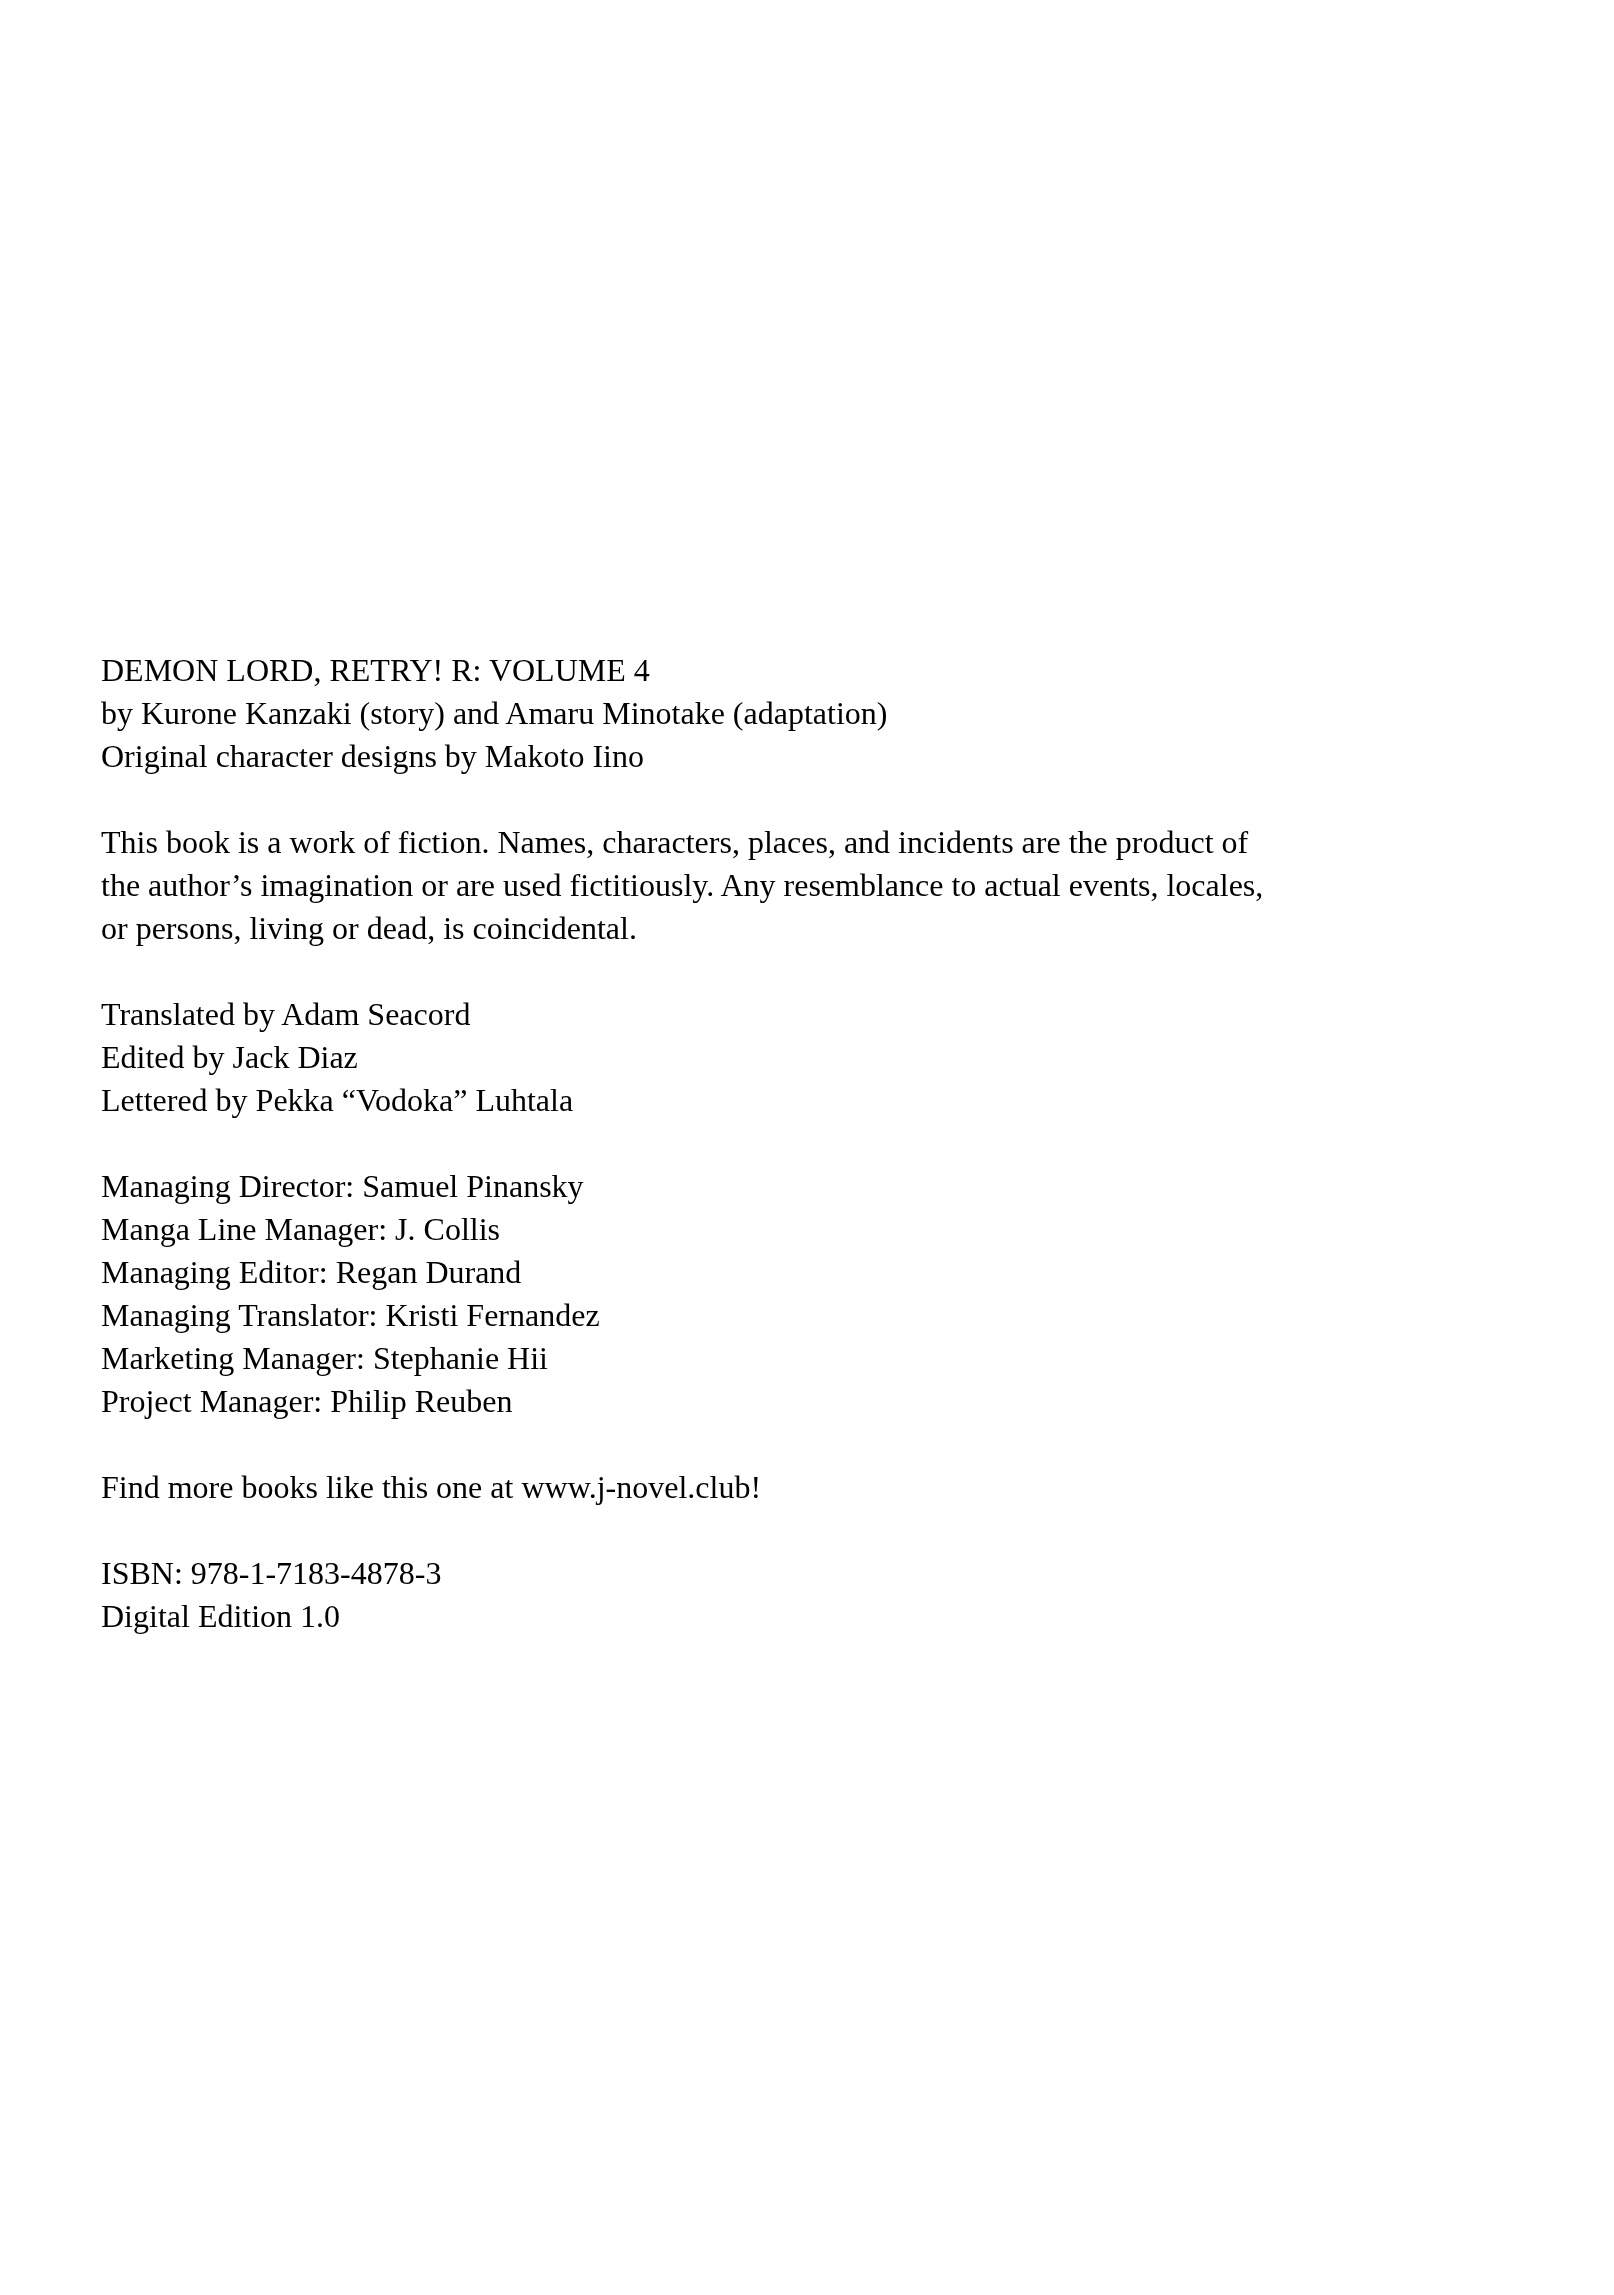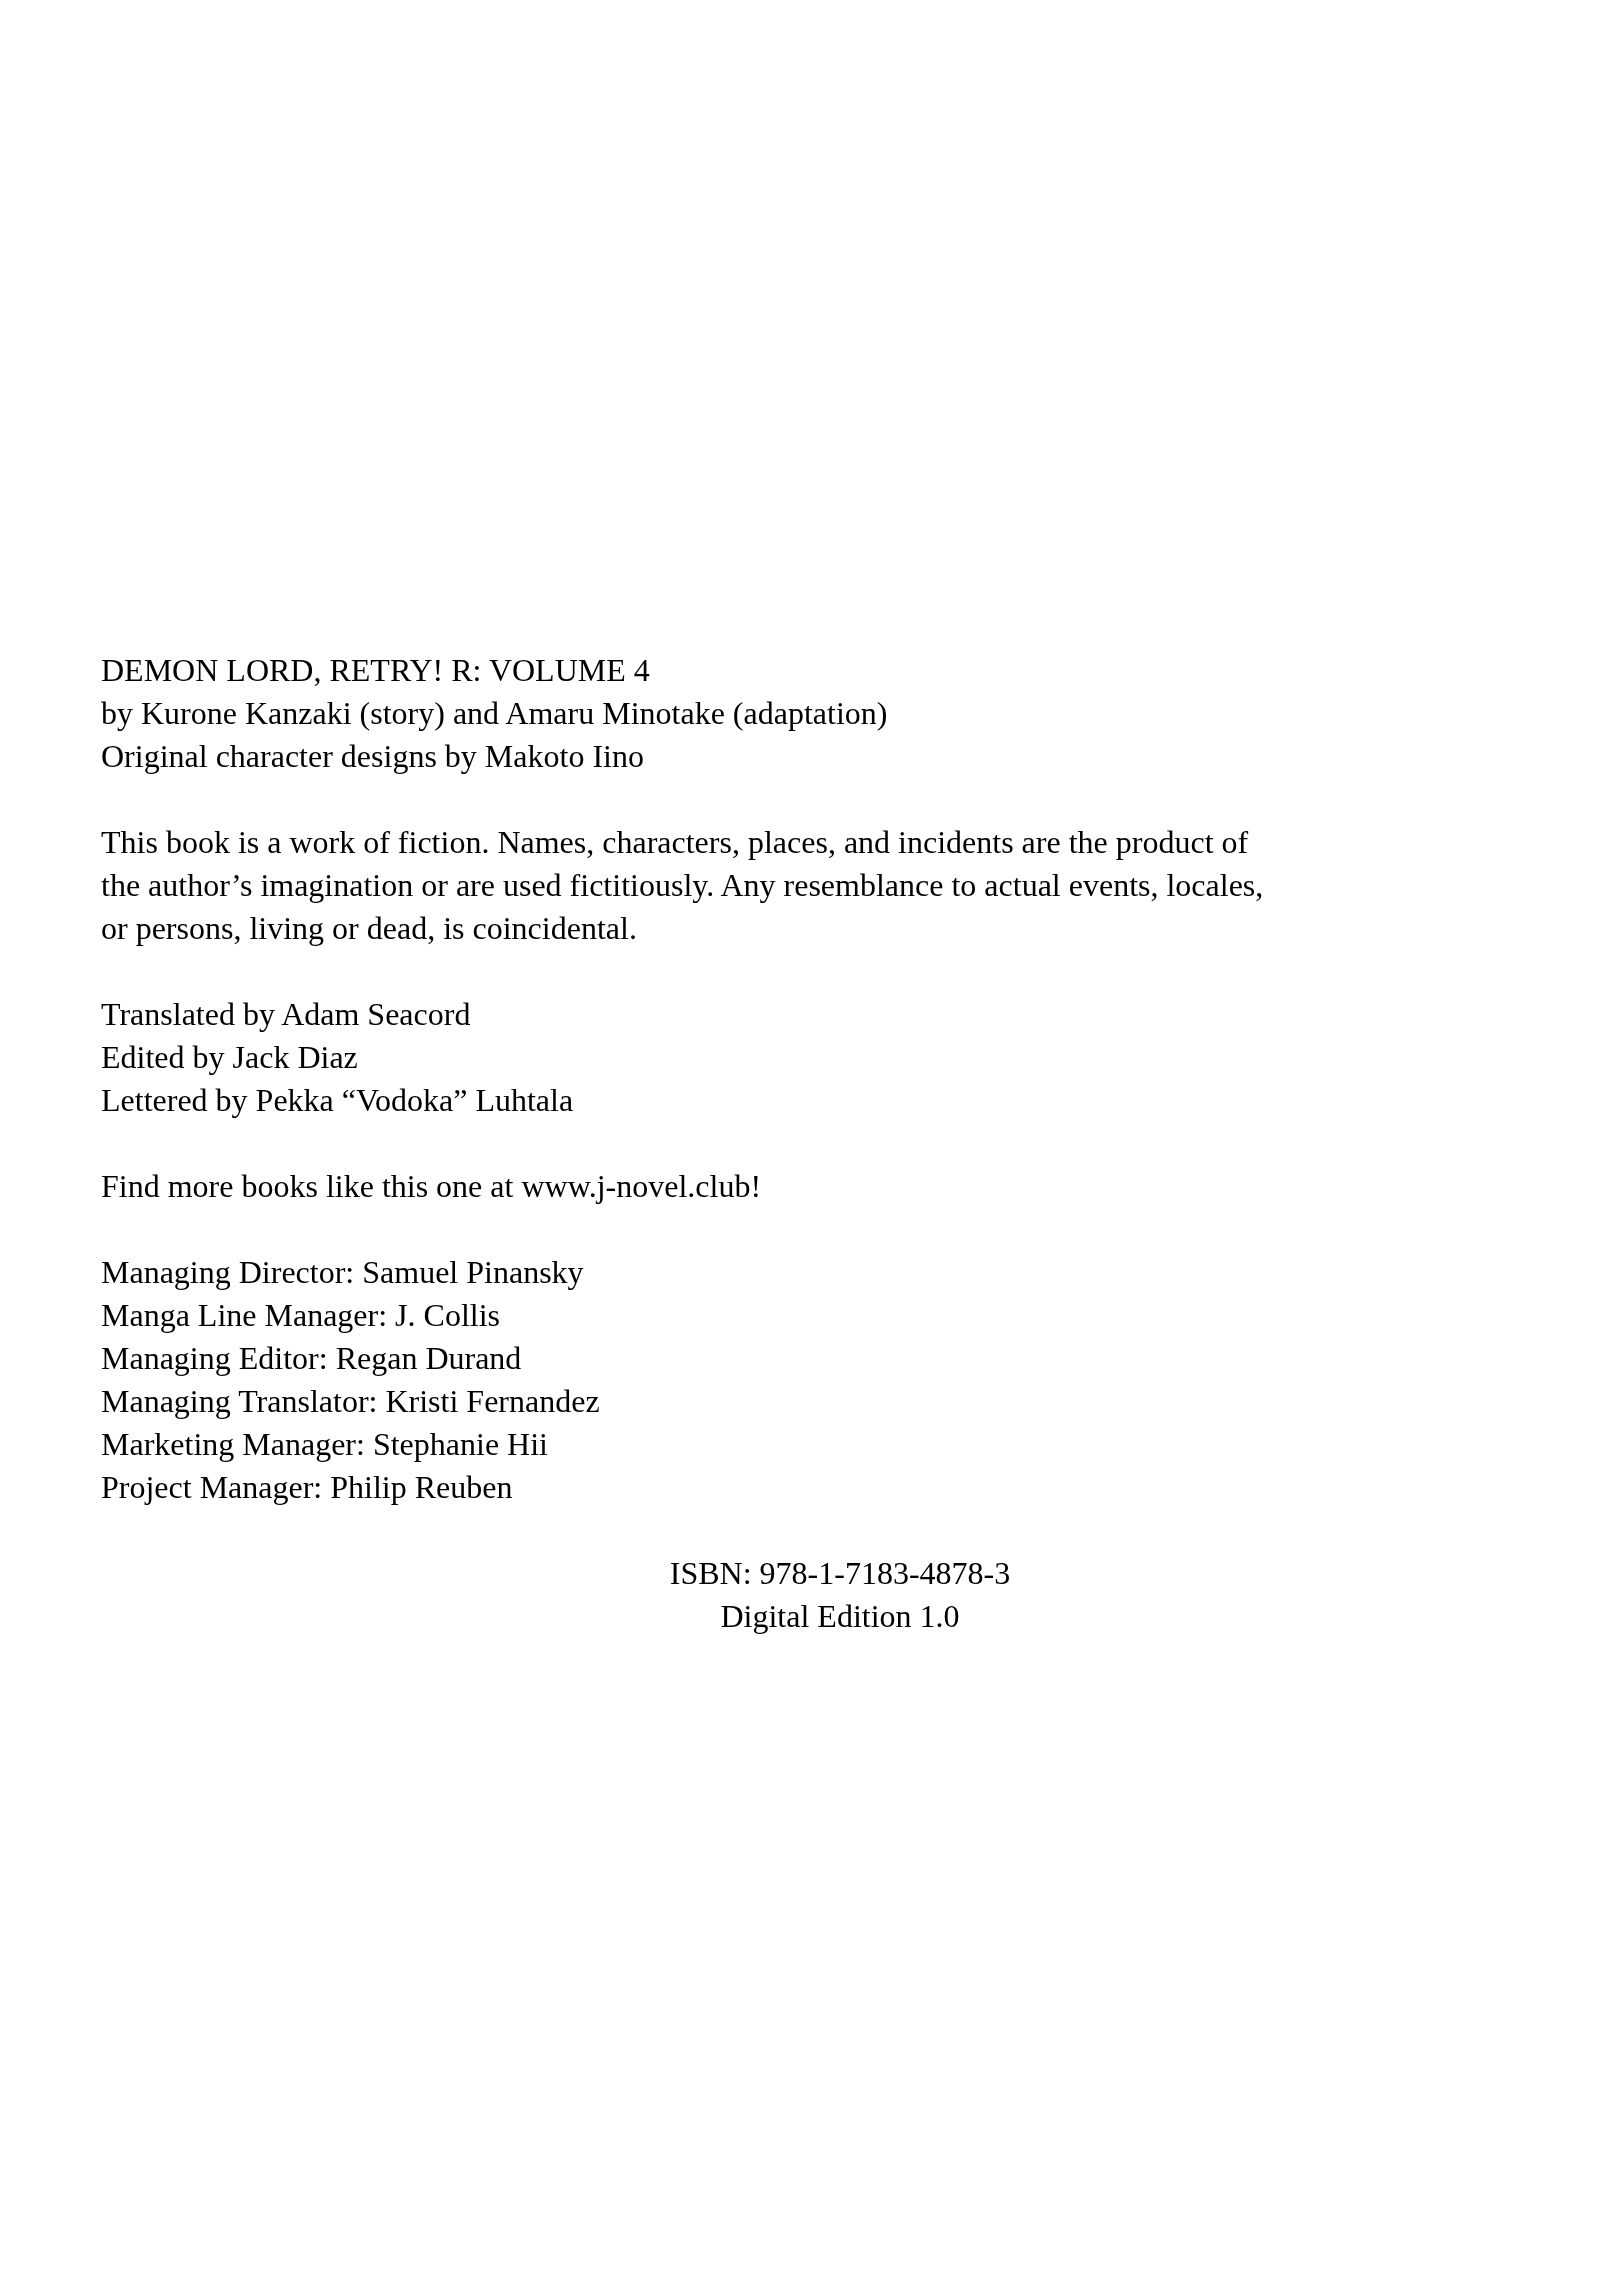--- a/index.html
+++ b/index.html
@@ -23,21 +23,20 @@
   .colophon p {
     margin: 0 0 43px 0;
     font-size: 32px;
     line-height: 43px;
     white-space: pre-line; 
     text-align: left;
     font-family: Liberation Serif, serif;
   }
   .colophon p:last-child {
     margin-bottom: 8px;
-    text-align: center;
   }
 </style>
 </head>
 <body>
 
 <main class="colophon">
   <p>DEMON LORD, RETRY! R: VOLUME 4
 by Kurone Kanzaki (story) and Amaru Minotake (adaptation)
 Original character designs by Makoto Iino</p>
 
@@ -45,25 +44,25 @@
 the author’s imagination or are used fictitiously. Any resemblance to actual events, locales,
 or persons, living or dead, is coincidental.</p>
 
   <p>Translated by Adam Seacord
 Edited by Jack Diaz
 Lettered by Pekka “Vodoka” Luhtala</p>
 
 
 
 
-  <p>Find more books like this one at www.j-novel.club!</p>
-
   <p>Managing Director: Samuel Pinansky
 Manga Line Manager: J. Collis
 Managing Editor: Regan Durand
 Managing Translator: Kristi Fernandez
 Marketing Manager: Stephanie Hii
 Project Manager: Philip Reuben</p>
 
+  <p>Find more books like this one at www.j-novel.club!</p>
+
   <p>ISBN: 978-1-7183-4878-3
 Digital Edition 1.0</p>
 </main>
 
 
 </body></html>

